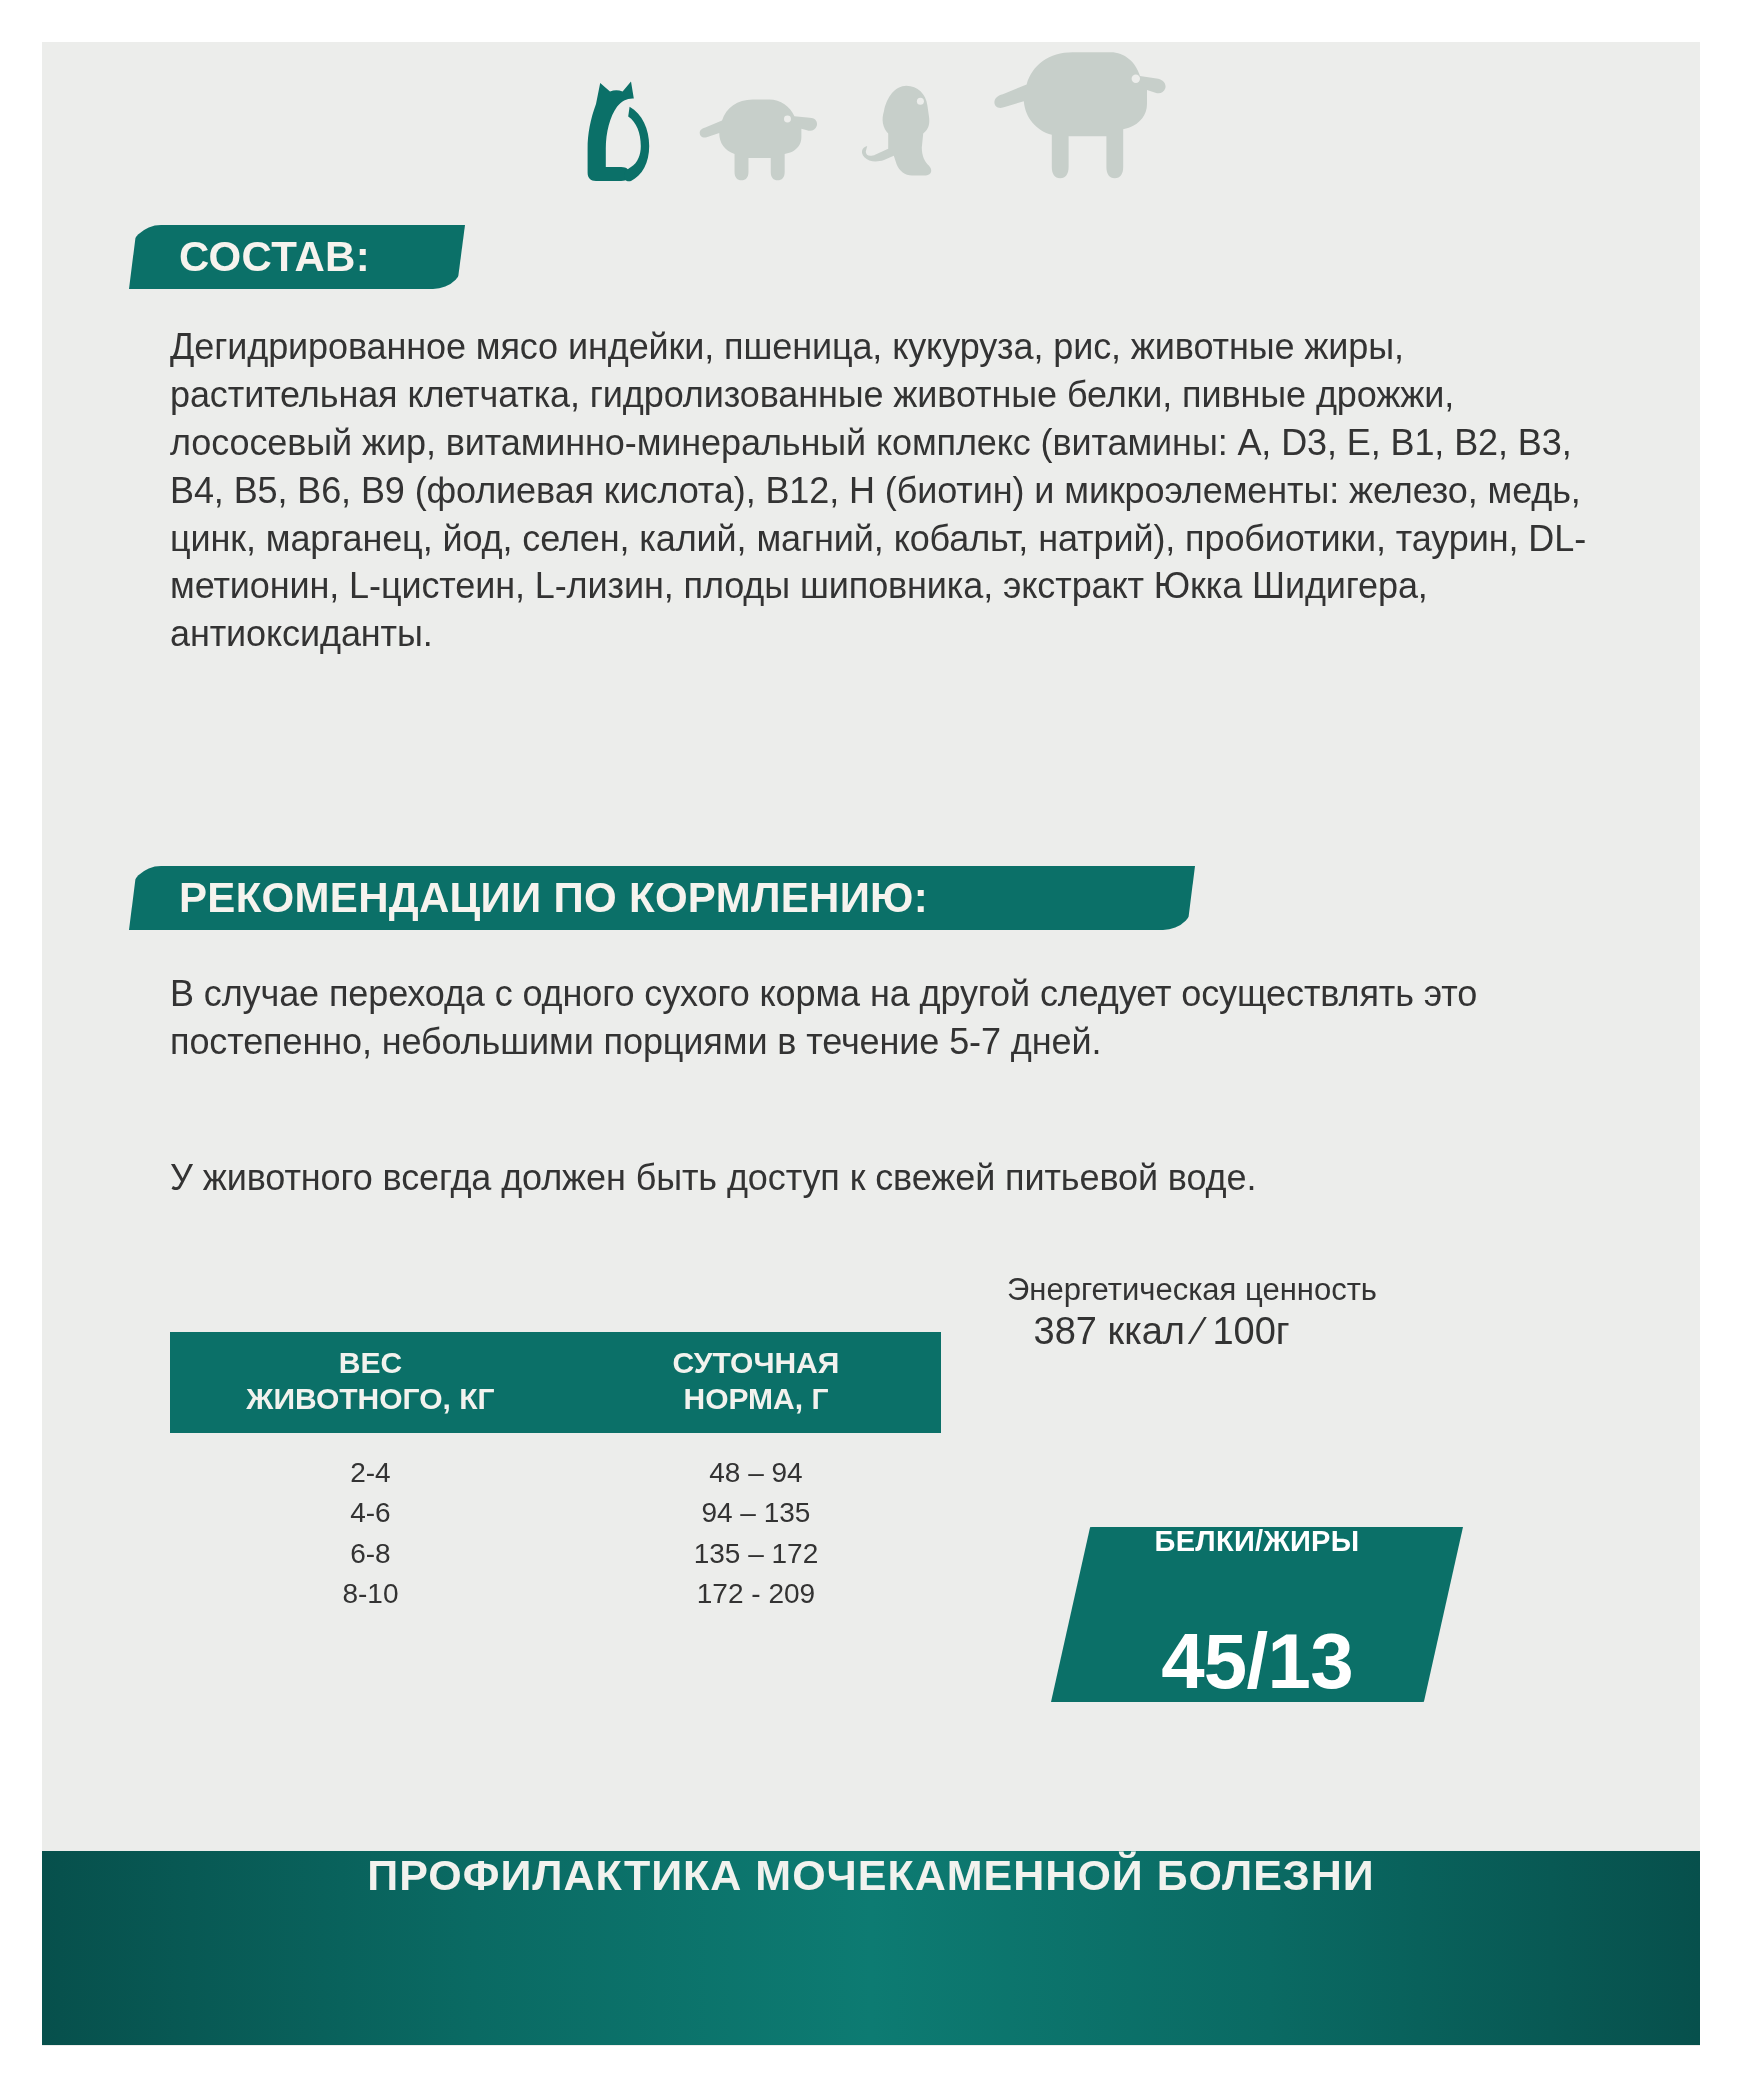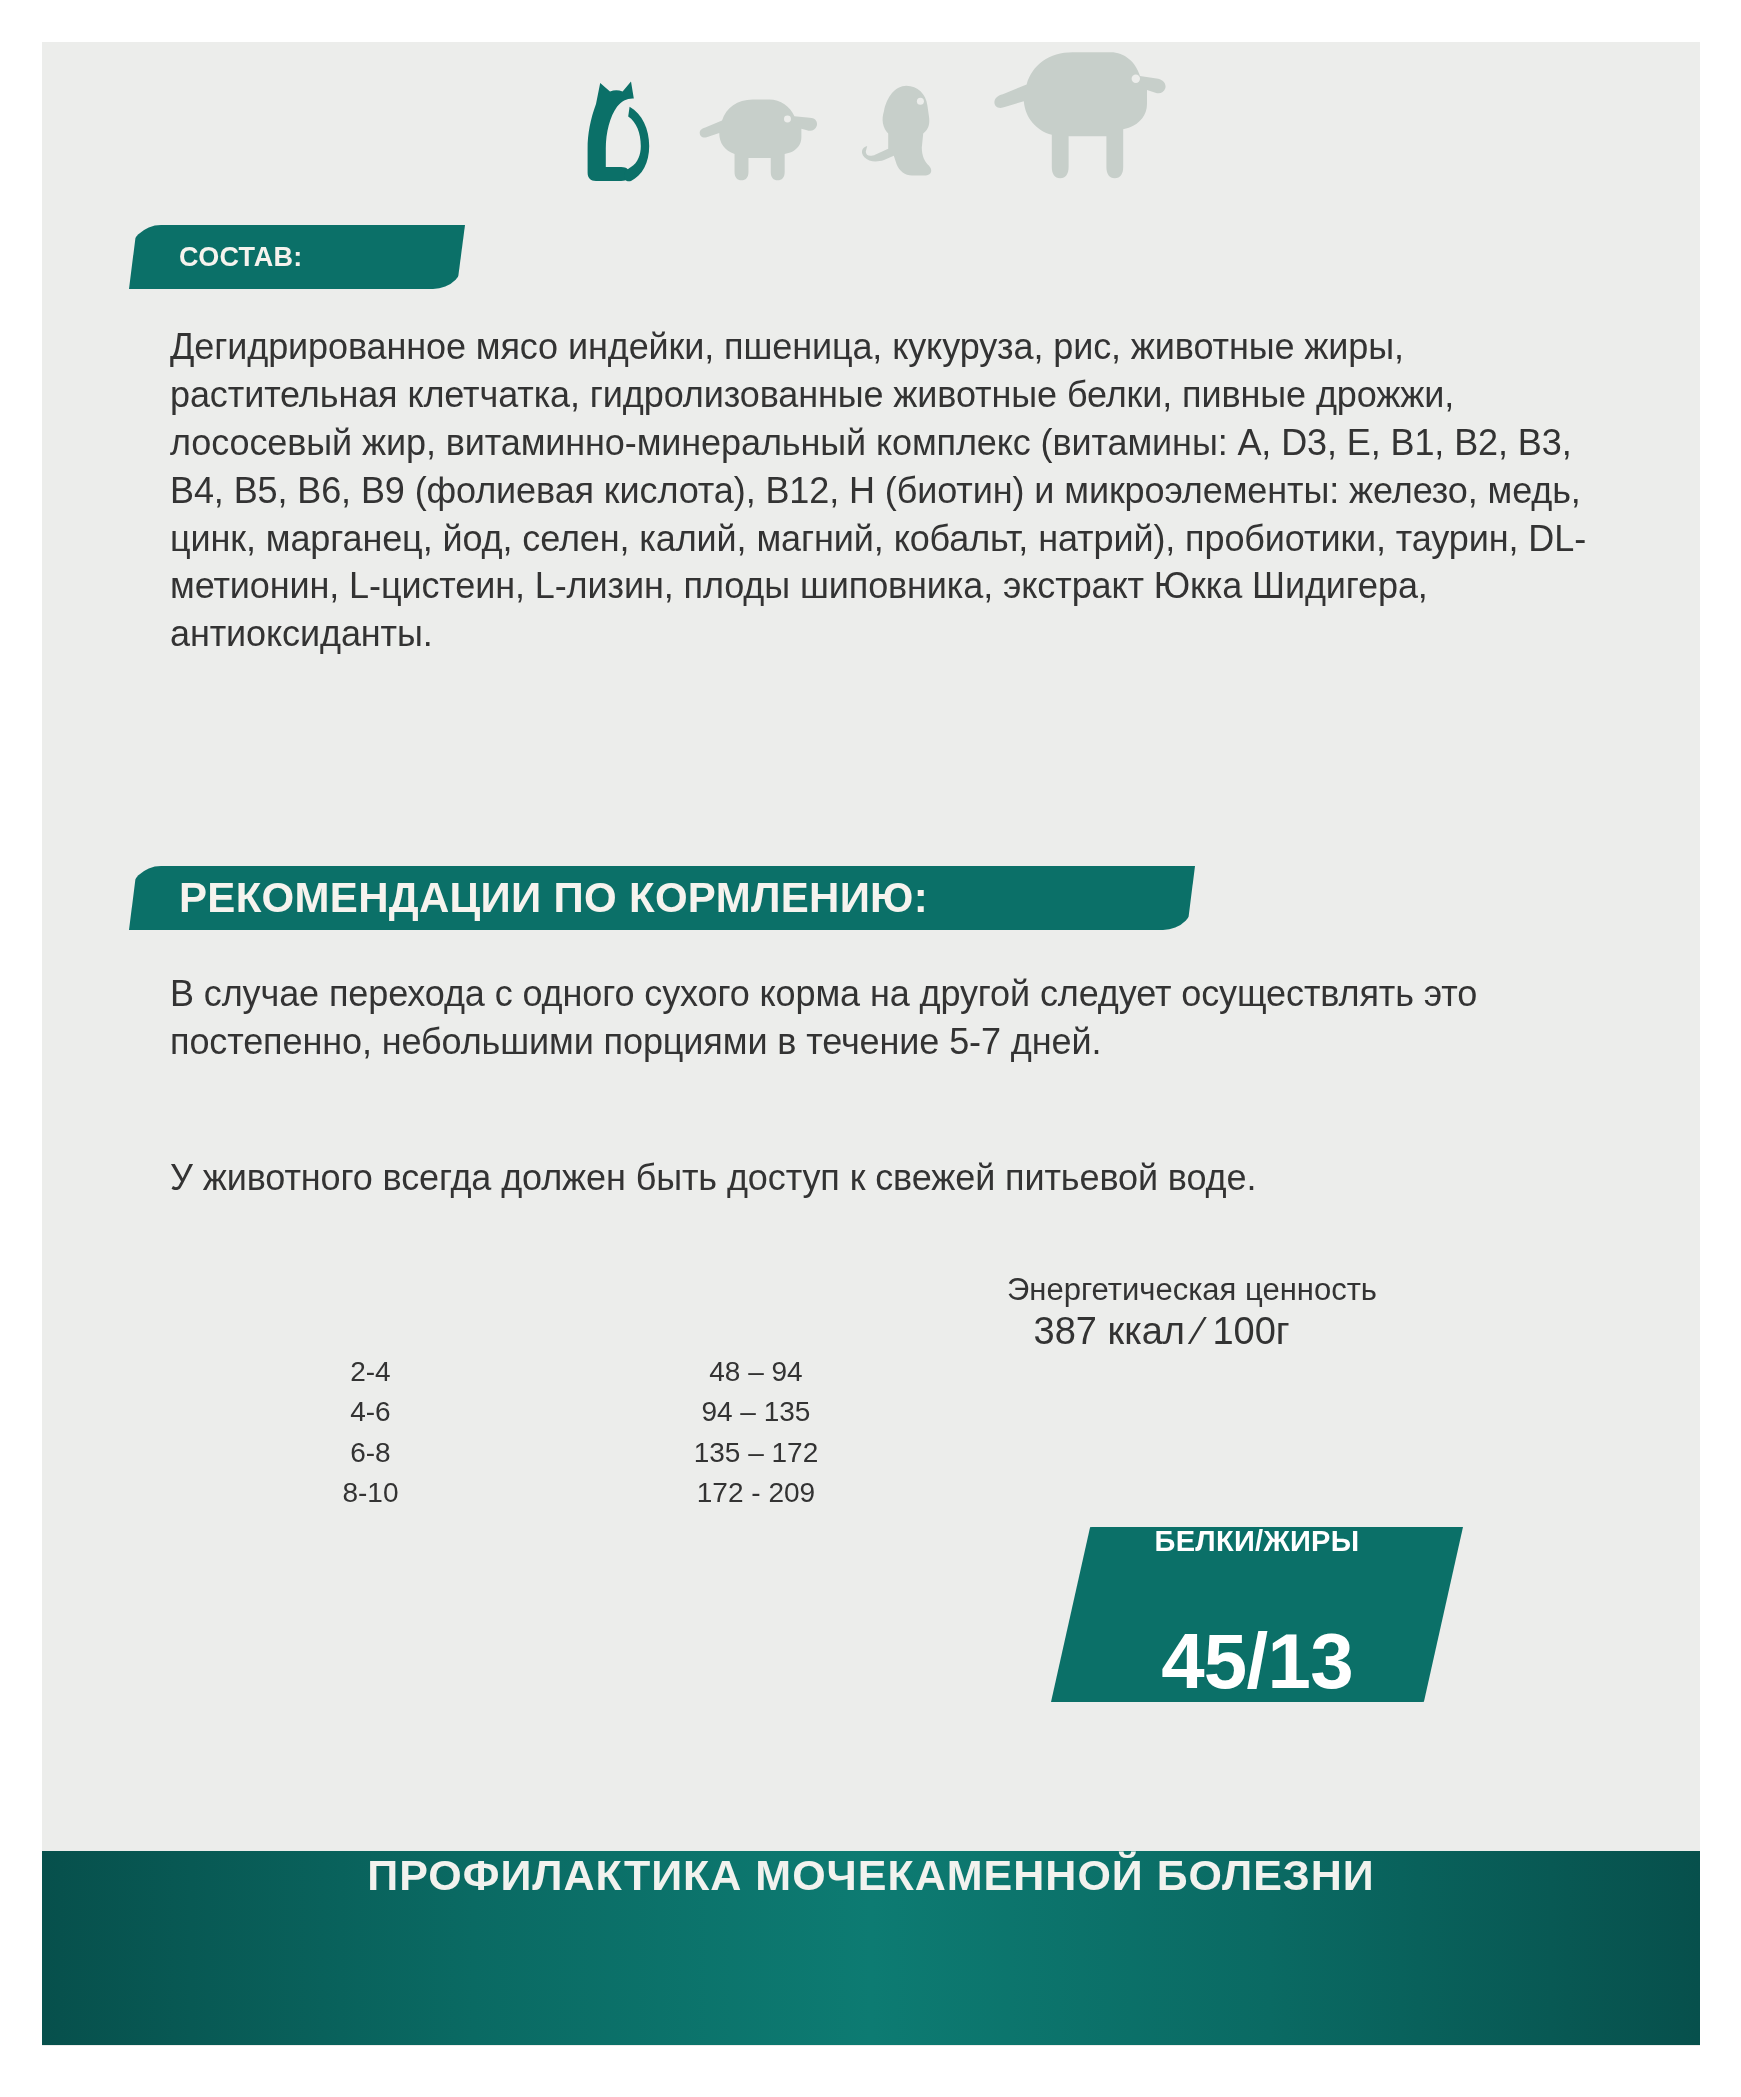--- a/index.html
+++ b/index.html
@@ -39,21 +39,21 @@
     color:#f6f3ee;
     font-weight:bold;
     letter-spacing:0.3px;
     white-space:nowrap;
   }
   .banner-sostav {
     left:129px; top:225px; width:336px; height:64px;
     clip-path: polygon(2.4% 0%, 100% 0%, 97.5% 100%, 0% 100%);
     border-top-left-radius:32px; border-bottom-right-radius:32px;
   }
-  .banner-sostav .banner-label { font-size:27px; margin-left:50px; }
+  .banner-sostav .banner-label { font-size:42px; margin-left:50px; }
 
   .banner-rec {
     left:129px; top:866px; width:1066px; height:64px;
     clip-path: polygon(0.76% 0%, 100% 0%, 99.24% 100%, 0% 100%);
     border-top-left-radius:32px; border-bottom-right-radius:32px;
   }
   .banner-rec .banner-label { font-size:42px; margin-left:50px; }
 
   
   .body-text {
@@ -191,20 +191,30 @@
   <div class="body-text ingredients">Дегидрированное мясо индейки, пшеница, кукуруза, рис, животные жиры, растительная клетчатка, гидролизованные животные белки, пивные дрожжи, лососевый жир, витаминно-минеральный комплекс (витамины: A, D3, E, B1, B2, B3, B4, B5, B6, B9 (фолиевая кислота), B12, H (биотин) и микроэлементы: железо, медь, цинк, марганец, йод, селен, калий, магний, кобальт, натрий), пробиотики, таурин, DL-метионин, L-цистеин, L-лизин, плоды шиповника, экстракт Юкка Шидигера, антиоксиданты.</div>
 
   <div class="banner banner-rec">
     <span class="banner-label">РЕКОМЕНДАЦИИ ПО КОРМЛЕНИЮ:</span>
   </div>
 
   <div class="body-text feeding-p1">В случае перехода с одного сухого корма на другой следует осуществлять это постепенно, небольшими порциями в течение 5-7 дней.</div>
   <div class="body-text feeding-p2">У животного всегда должен быть доступ к свежей питьевой воде.</div>
 
   <div class="feed-table">
+    <div class="feed-thead">
+      <div class="feed-th col-w">
+        <div>ВЕС</div>
+        <div>ЖИВОТНОГО, КГ</div>
+      </div>
+      <div class="feed-th col-n">
+        <div>СУТОЧНАЯ</div>
+        <div>НОРМА, Г</div>
+      </div>
+    </div>
     <div class="feed-tbody">
       <div class="feed-tr">
         <div class="feed-td col-w">2-4</div>
         <div class="feed-td col-n">48 – 94</div>
       </div>
       <div class="feed-tr">
         <div class="feed-td col-w">4-6</div>
         <div class="feed-td col-n">94 – 135</div>
       </div>
       <div class="feed-tr">

